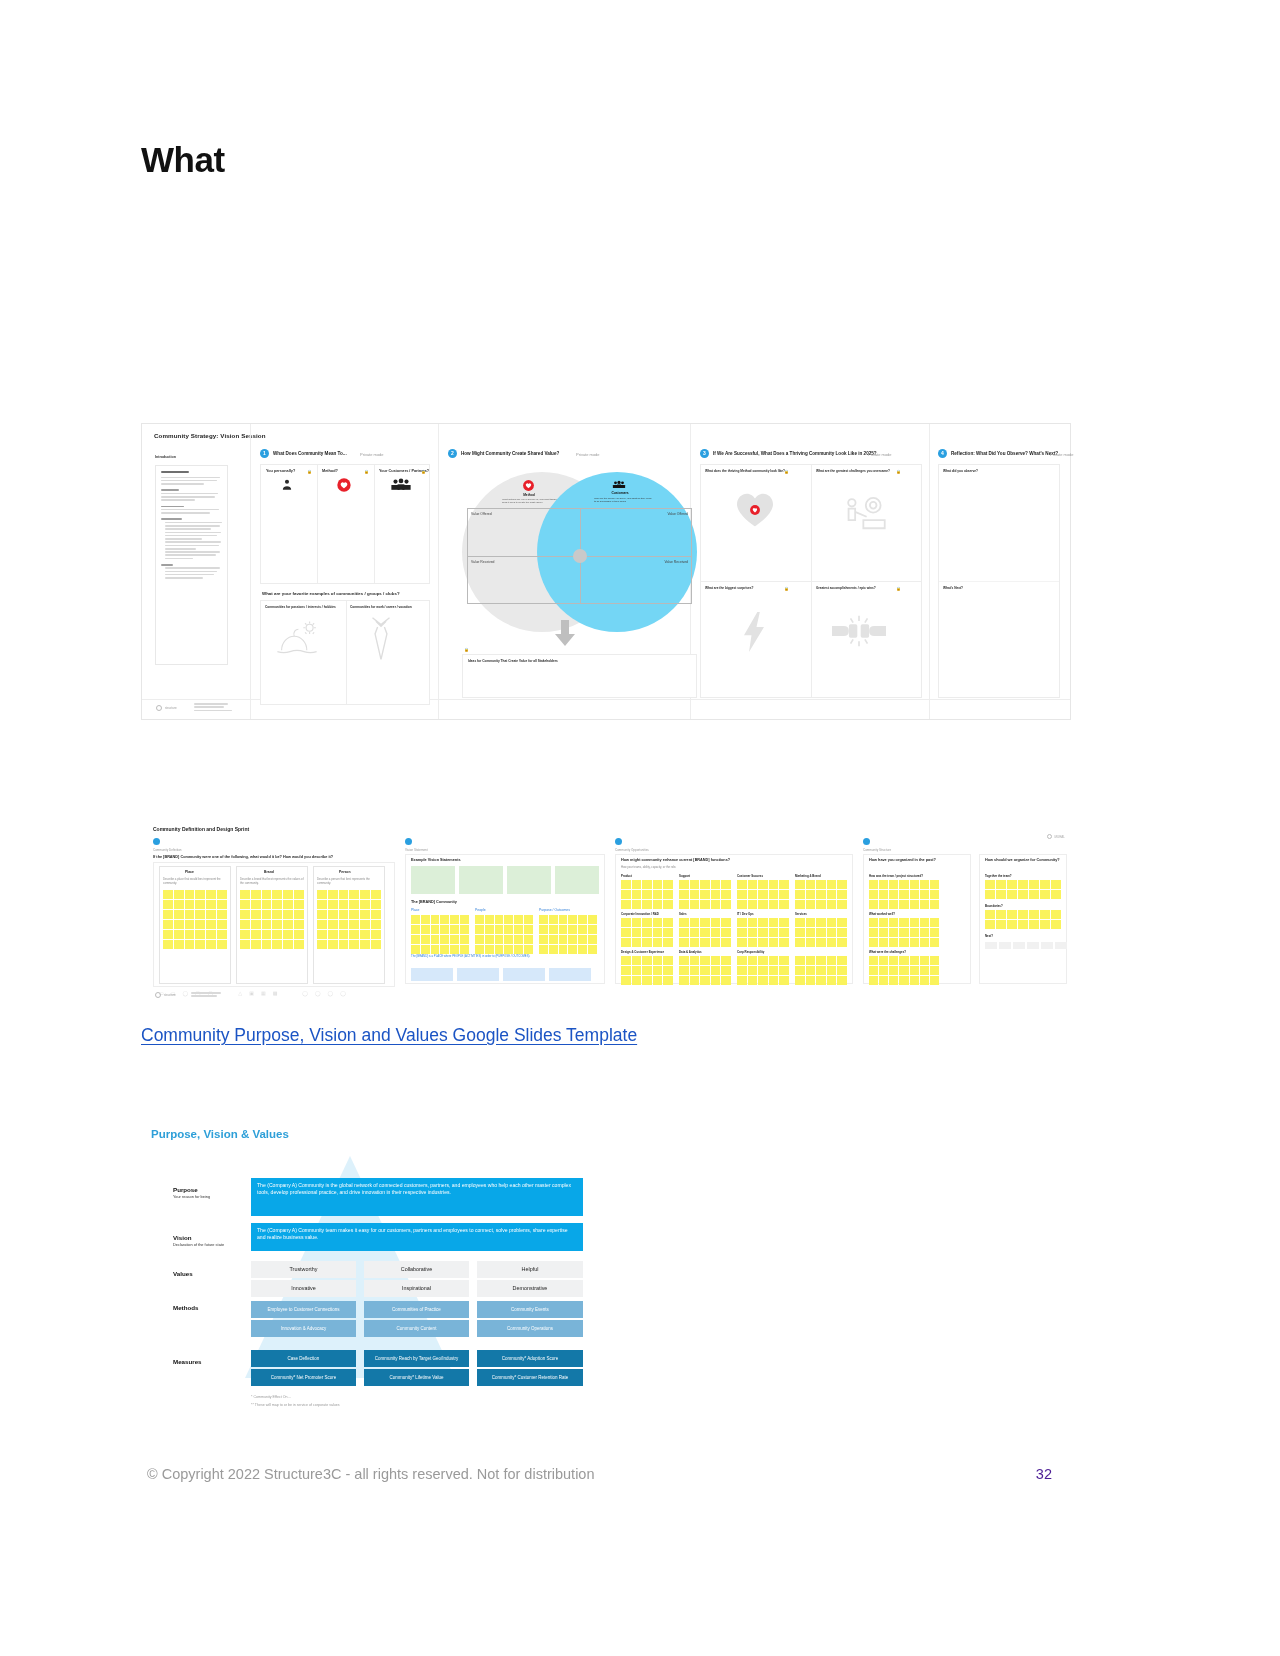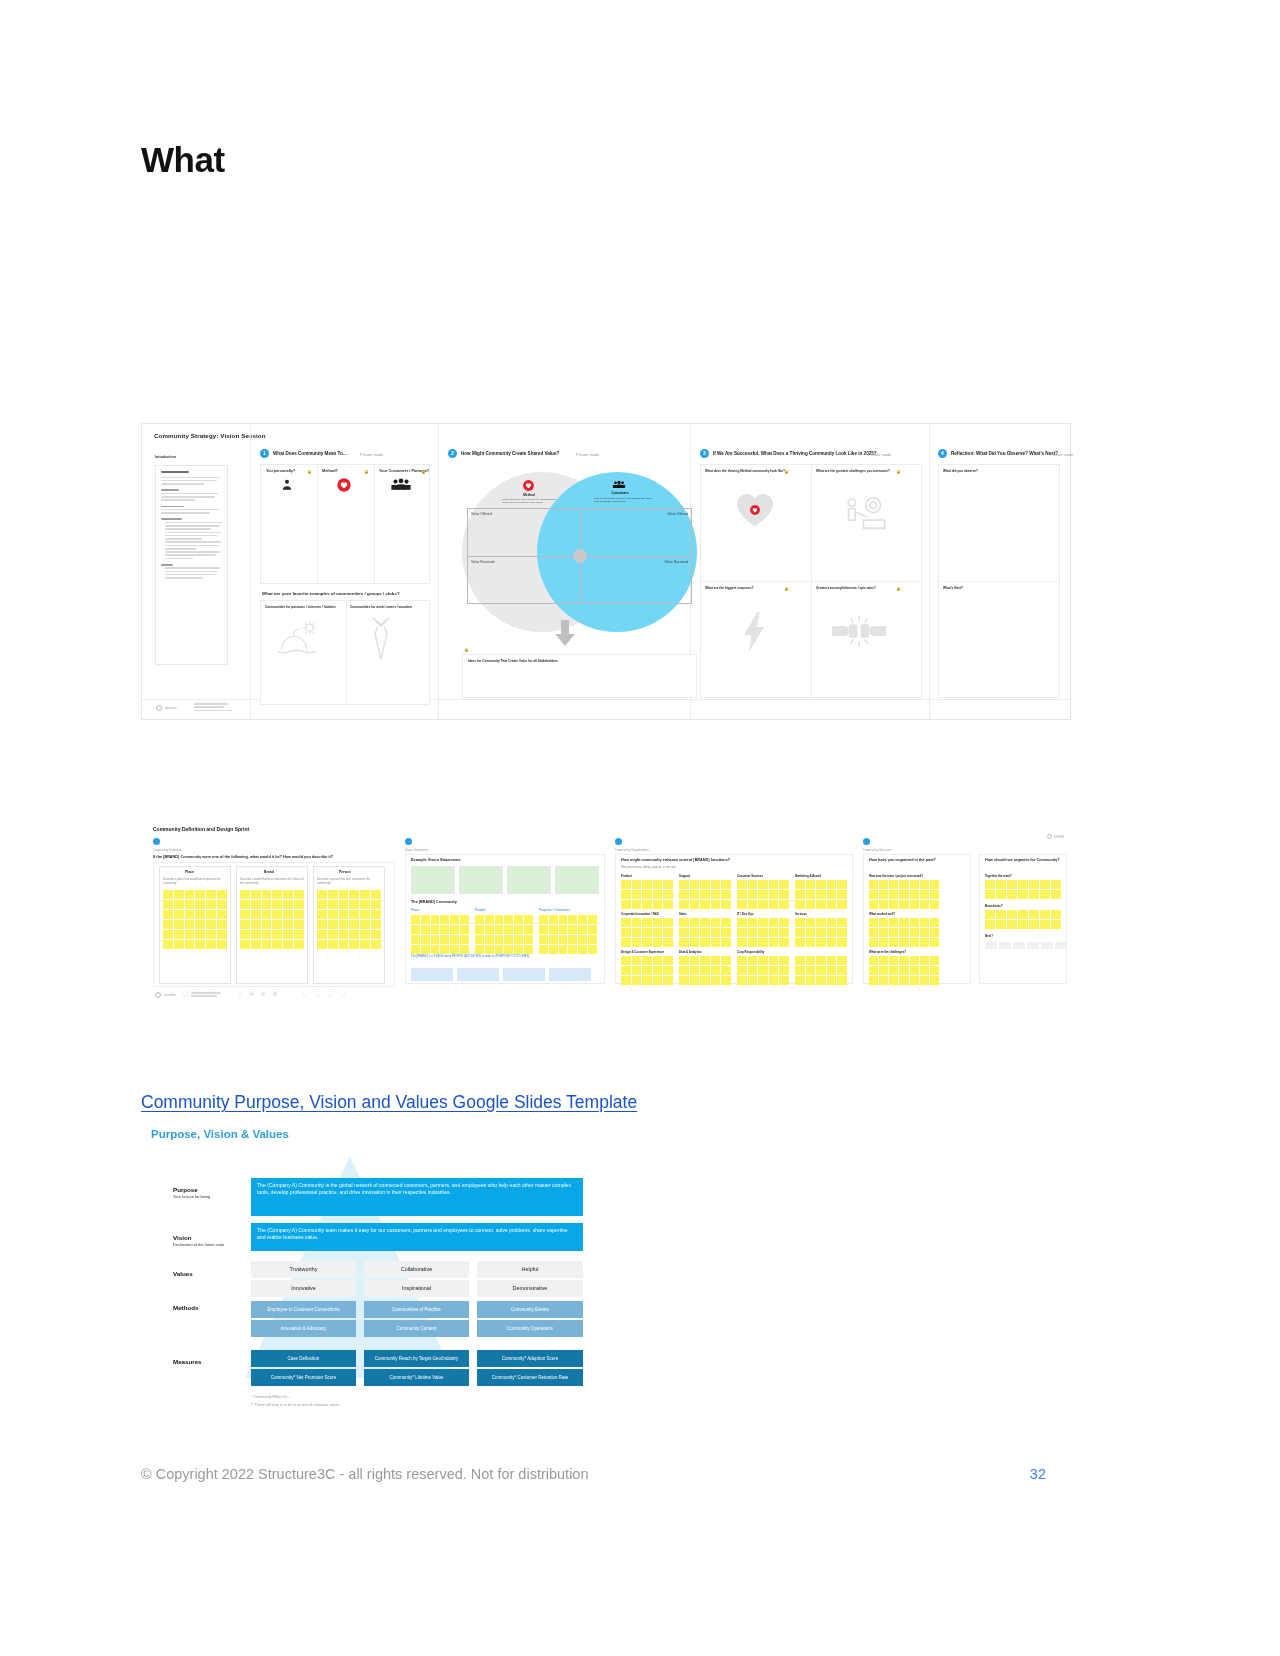--- a/index.html
+++ b/index.html
@@ -129,38 +129,38 @@
     position:absolute; display:flex; align-items:center; justify-content:center;
     text-align:center; font-size:5.4px; line-height:1.2;
   }
   .pvv-cell.values  { background:#f0f1f2; color:#1c1c1c; }
   .pvv-cell.methods { background:#79b4d8; color:#ffffff; font-size:4.5px; }
   .pvv-cell.measures{ background:#1378a8; color:#ffffff; font-size:4.5px; }
   .pvv-foot { position:absolute; font-size:3.6px; color:#9a9a9a; }
 
   
   .footer {
-    position:absolute; left:141px; top:1466px; width:905px;
+    position:absolute; left:147px; top:1466px; width:905px;
     display:flex; justify-content:space-between; align-items:flex-end;
     font-size:14.5px; color:#9a9a9a;
   }
-  .footer .pagenum { color:#3b82f6; font-size:14.5px; }
+  .footer .pagenum { color:#4c1d95; font-size:14.5px; }
 </style>
 </head>
 <body>
 
 <div class="page">
 
   <div class="content">
     <h1 class="page-title">What</h1>
   </div>
 
 
 
-  <a class="link-heading" style="position:absolute;left:141px;top:1092px;">Community Purpose, Vision and Values Google Slides Template</a>
+  <a class="link-heading" style="position:absolute;left:141px;top:1025px;">Community Purpose, Vision and Values Google Slides Template</a>
 
   <div class="thumb" id="mural1">
     <div class="m1-inner">
 
       <div class="m1-title">Community Strategy: Vision Session</div>
 
       <div class="m1-col-div" style="left:108px;"></div>
       <div class="m1-col-div" style="left:296px;"></div>
       <div class="m1-col-div" style="left:548px;"></div>
       <div class="m1-col-div" style="left:787px;"></div>

